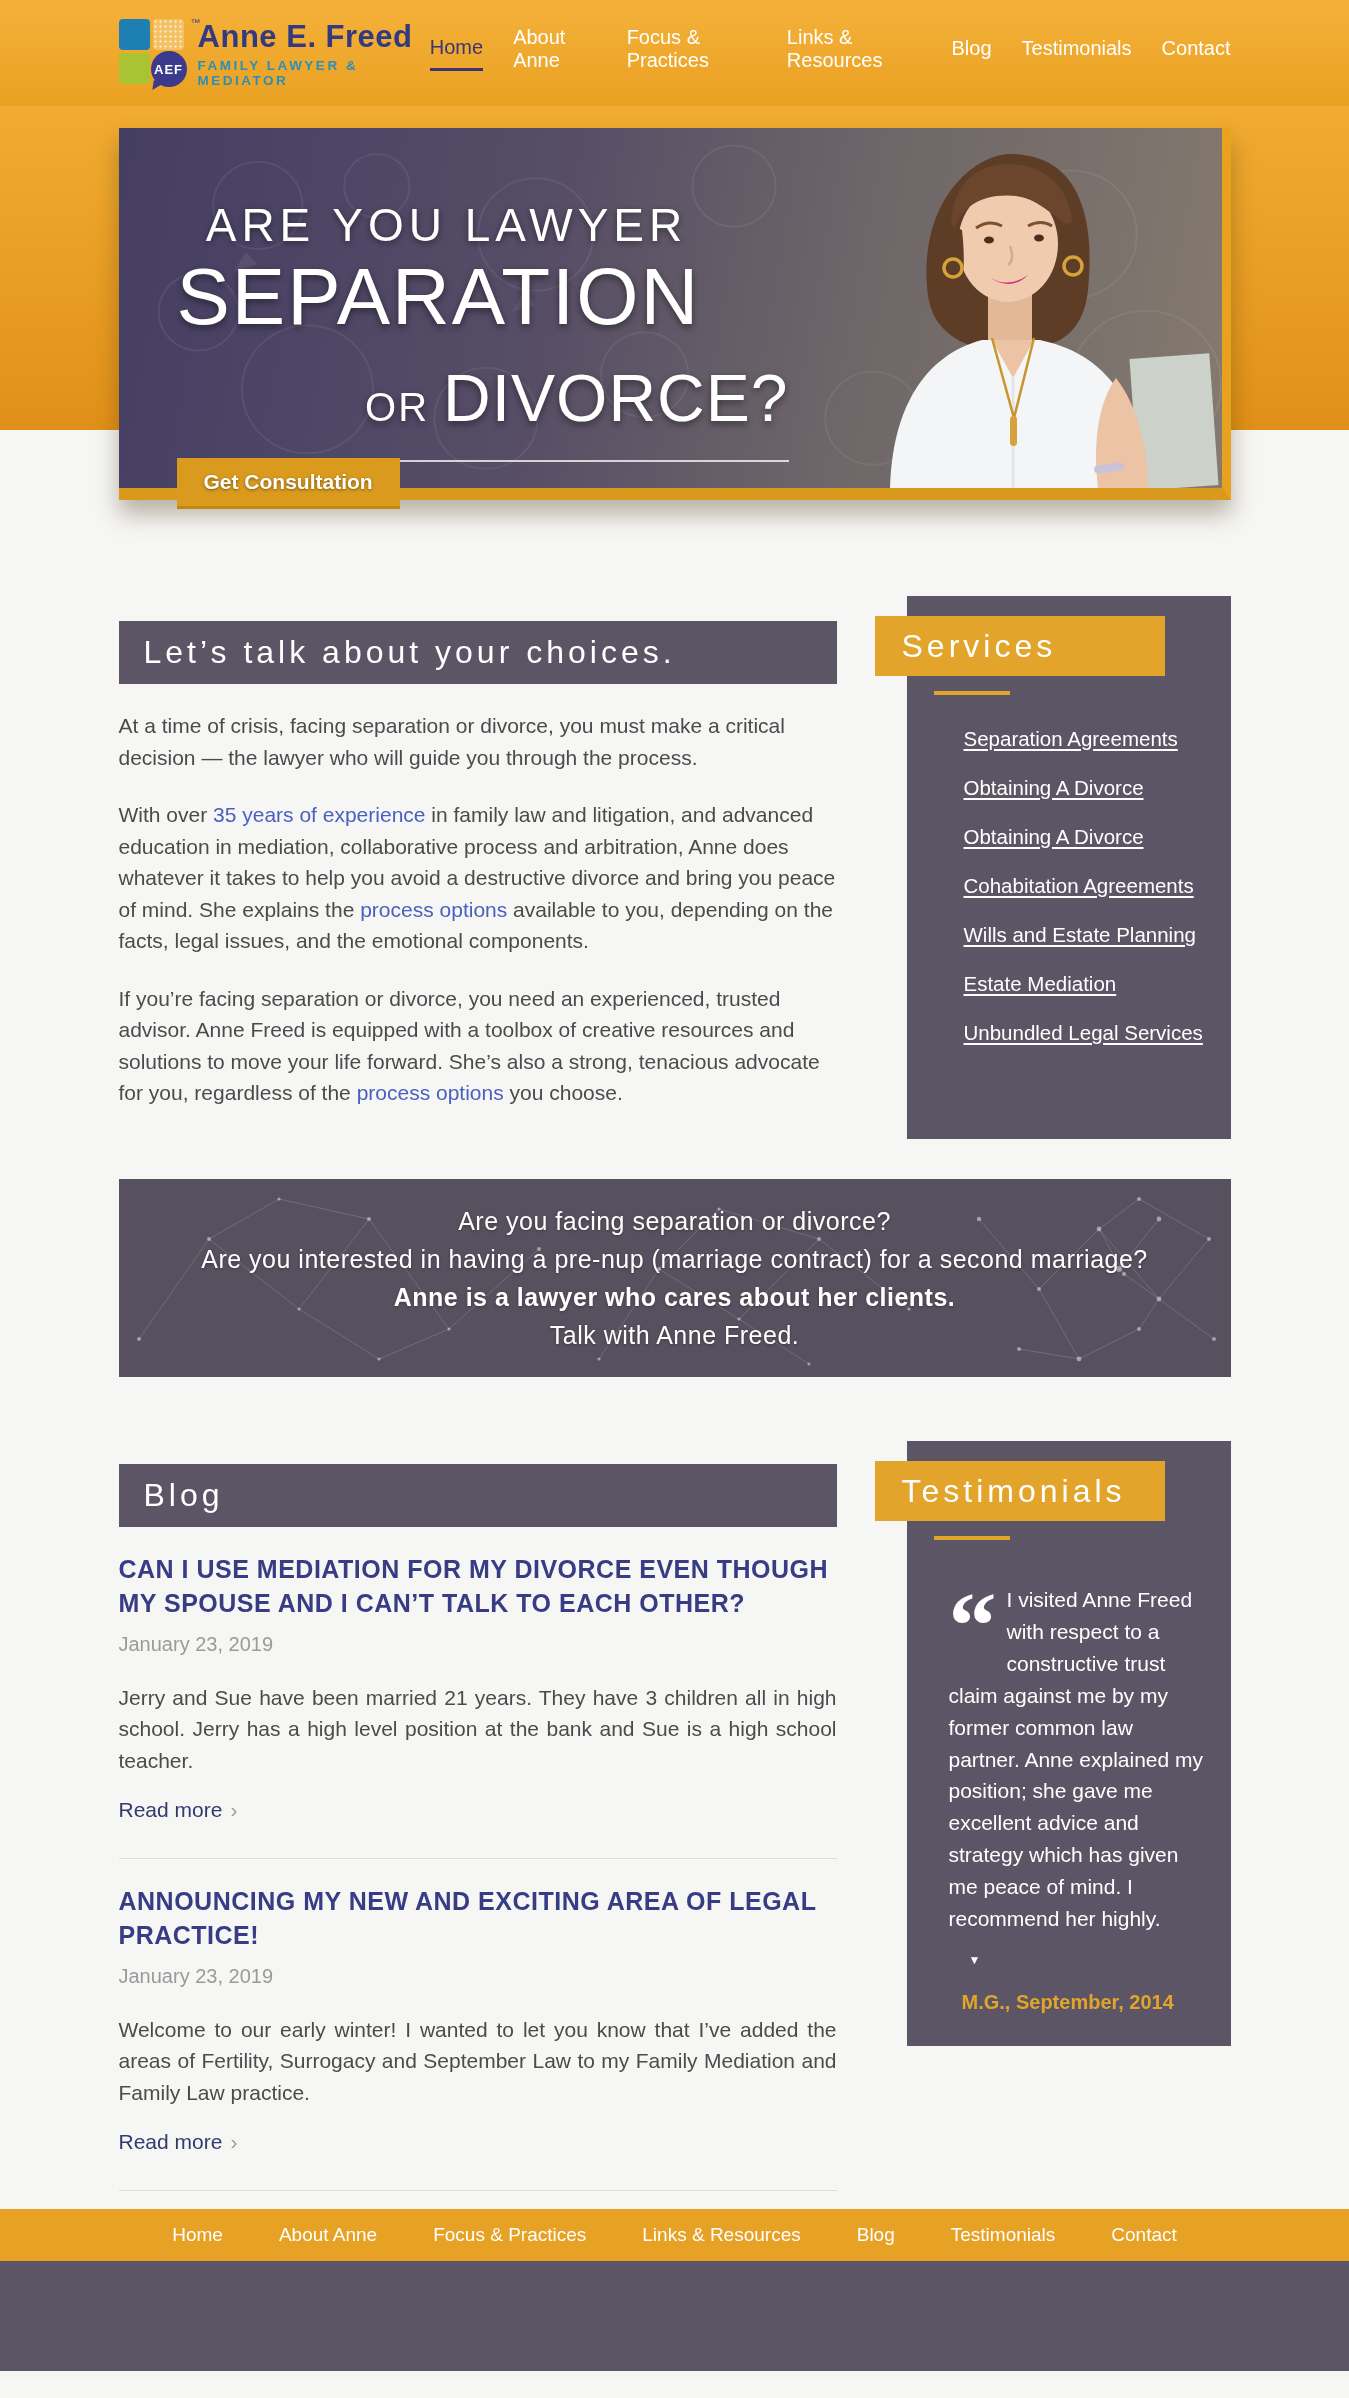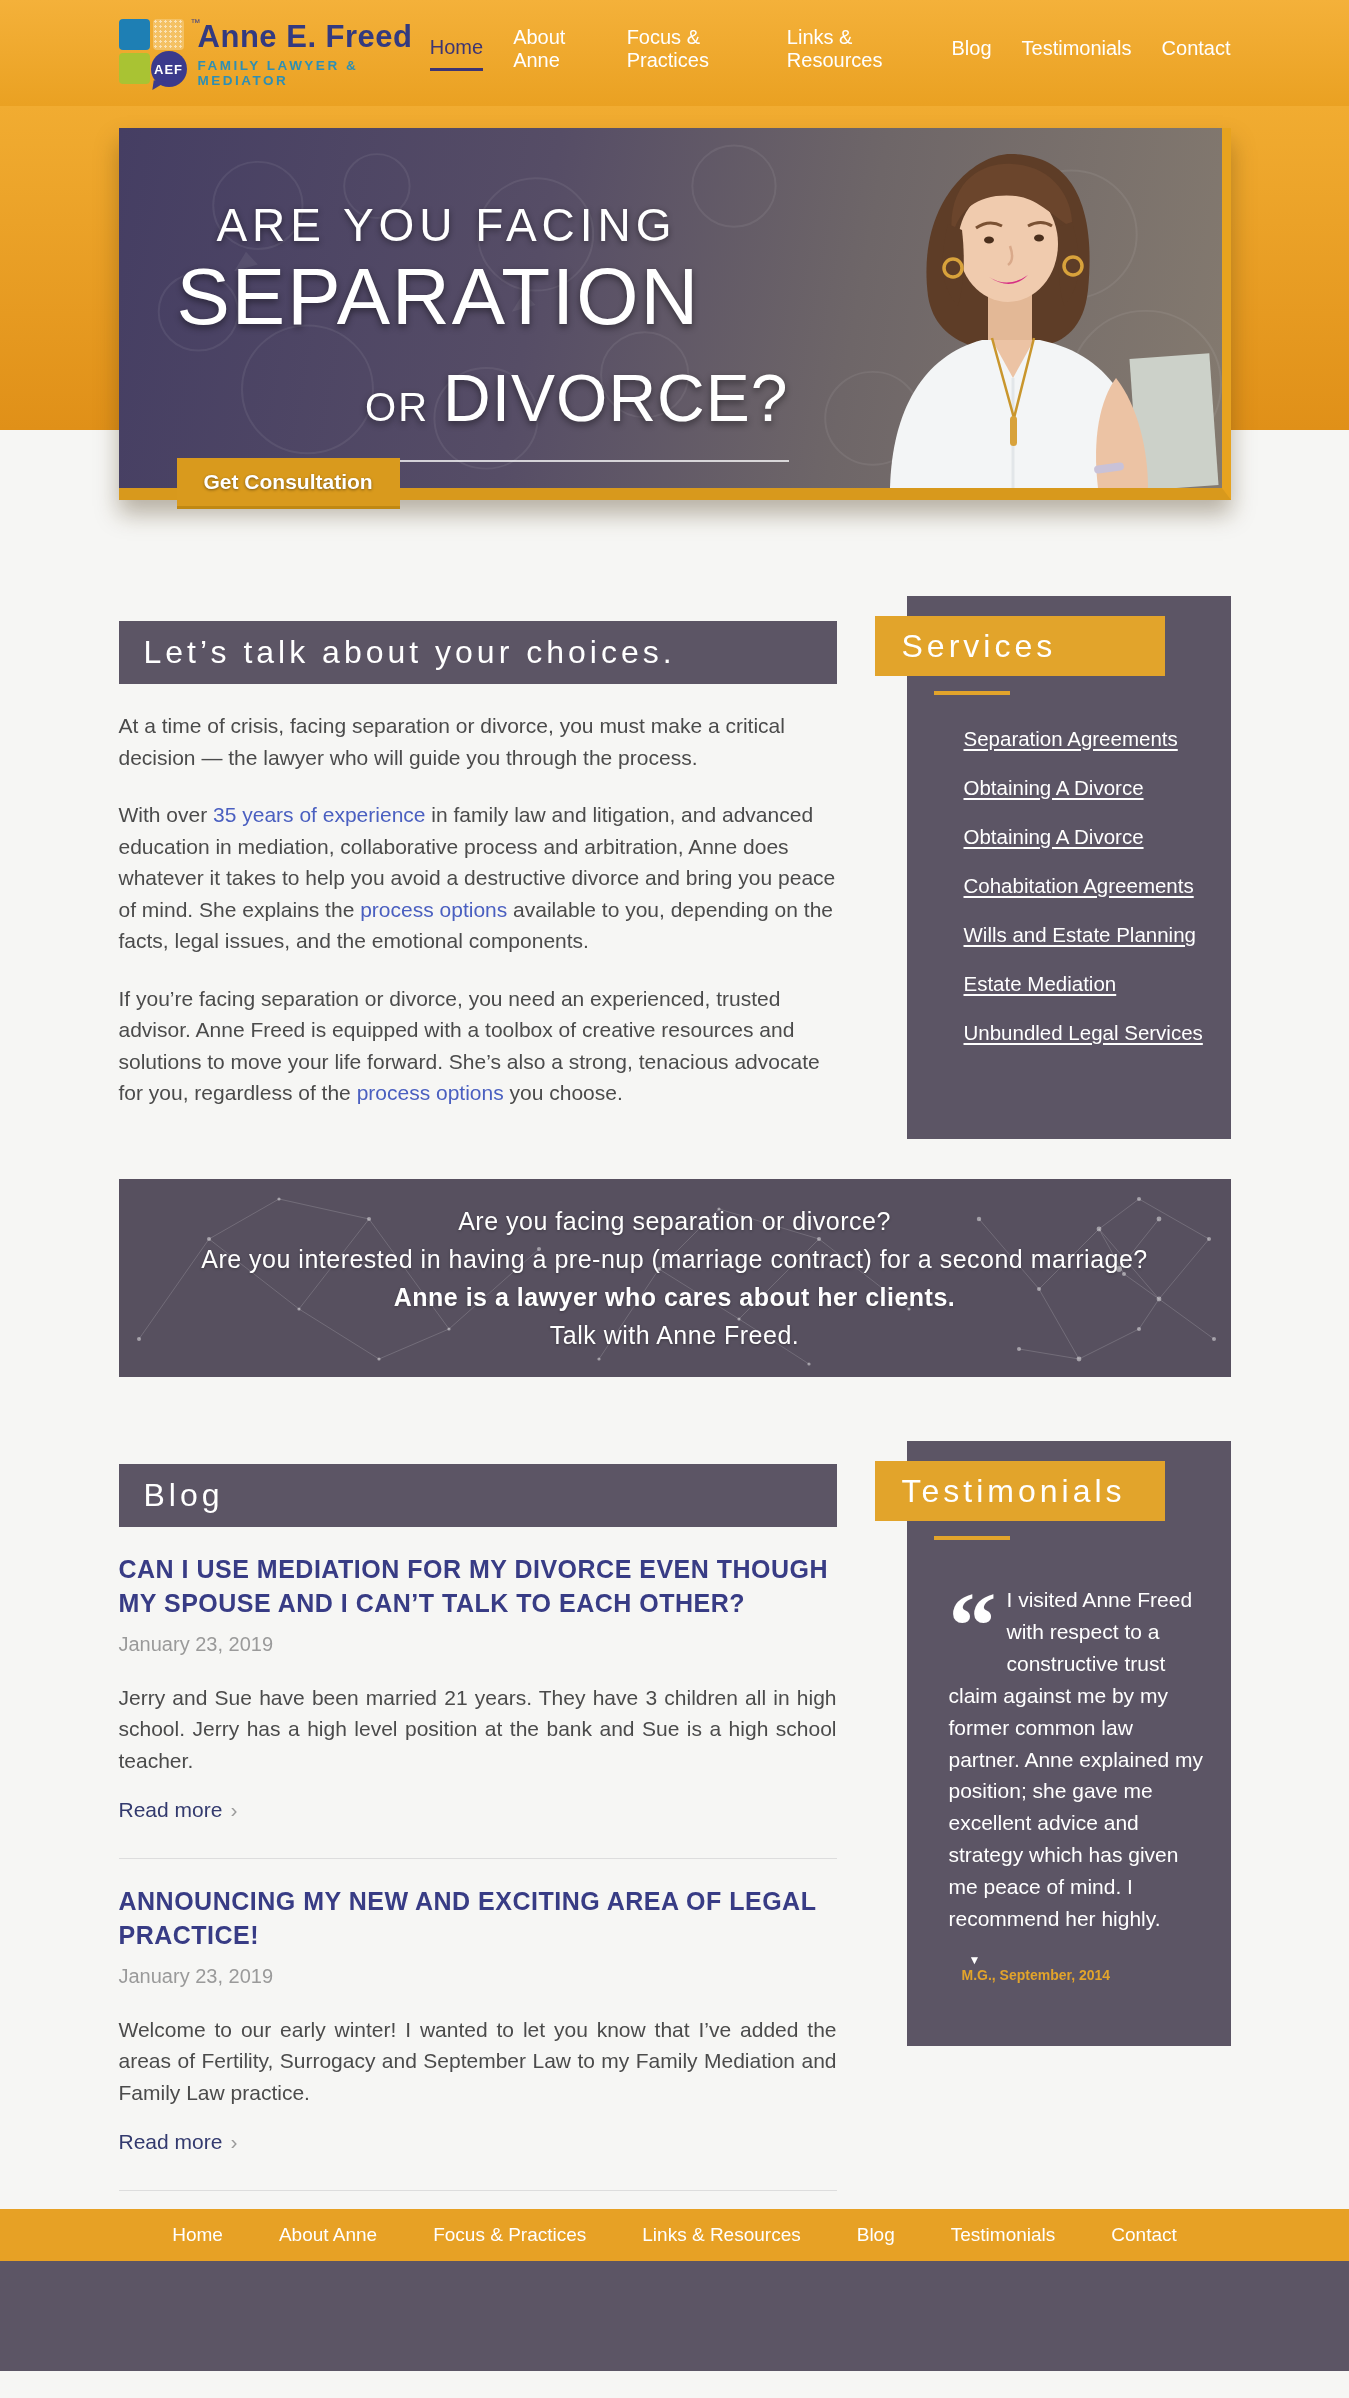--- a/index.html
+++ b/index.html
@@ -84,21 +84,21 @@
   .post-date { color:#9a9a9a; font-size:20px; margin-top:12px; }
   .post-excerpt { font-size:21px; line-height:1.75; margin-top:20px; text-align:justify; }
   .read-more { display:inline-block; margin-top:22px; color:#333a6e; font-size:21px; }
   .read-more .chev { color:#9a9a9a; margin-left:8px; }
   .post-divider { border:none; border-top:1px solid #ddd; margin-top:36px; }
 
   .testimonials-box { height:605px; padding:143px 24px 0 42px; }
   .quote-mark { float:left; font-family:"Liberation Serif", serif; font-weight:bold; font-size:96px; line-height:0.62; margin:12px 10px 0 0; color:#fff; }
   .quote-text { font-size:21px; line-height:1.52; color:#fff; }
   .pointer { color:#fff; font-size:12px; margin:18px 0 0 20px; }
-  .attribution { color:#e2a42b; font-weight:bold; font-size:14px; margin-top:0; padding-left:13px; }
+  .attribution { color:#e2a42b; font-weight:bold; font-size:20px; margin-top:24px; padding-left:13px; }
 
   
   .footer-nav { margin-top:18px; background:#e7a125; height:52px; display:flex; align-items:center; justify-content:center; gap:56px; }
   .footer-nav a { color:#fff; font-size:19px; }
   .site-footer { background:#5c5565; padding:48px 0 62px; }
 </style>
 </head>
 <body>
 
 <div class="page">
@@ -174,21 +174,21 @@
         <path d="M148 372 C150 296 180 240 240 224 L298 224 C374 240 400 300 402 372 Z" fill="#f3f5f6"></path>
         <path d="M250 224 L271 262 L292 224 Z" fill="#ecc3a4"></path>
         <path d="M356 372 C350 322 358 284 374 262 C396 290 406 334 406 372 Z" fill="#ecc3a4"></path>
         <line x1="271" y1="262" x2="271" y2="372" stroke="#e2e6e9" stroke-width="3"></line>
         <path d="M250 222 L272 302 L292 222" stroke="#c9962d" stroke-width="2.5" fill="none"></path>
         <rect x="268" y="300" width="7" height="30" rx="3.5" fill="#d8a23b"></rect>
         <rect x="352" y="348" width="30" height="8" rx="4" fill="#c9c2d8" transform="rotate(-8 367 352)"></rect>
       </svg>
 
       <div class="hero-copy">
-        <div class="hero-line1">ARE YOU FACING</div>
+        <div class="hero-line1">ARE YOU LAWYER</div>
         <div class="hero-line2">SEPARATION</div>
         <div class="hero-line3">
           <span class="hero-or">OR</span><span class="hero-divorce">DIVORCE?</span>
         </div>
         <div class="hero-rule"></div>
       </div>
       <button class="hero-cta">Get Consultation</button>
     </div>
   </div>
 

